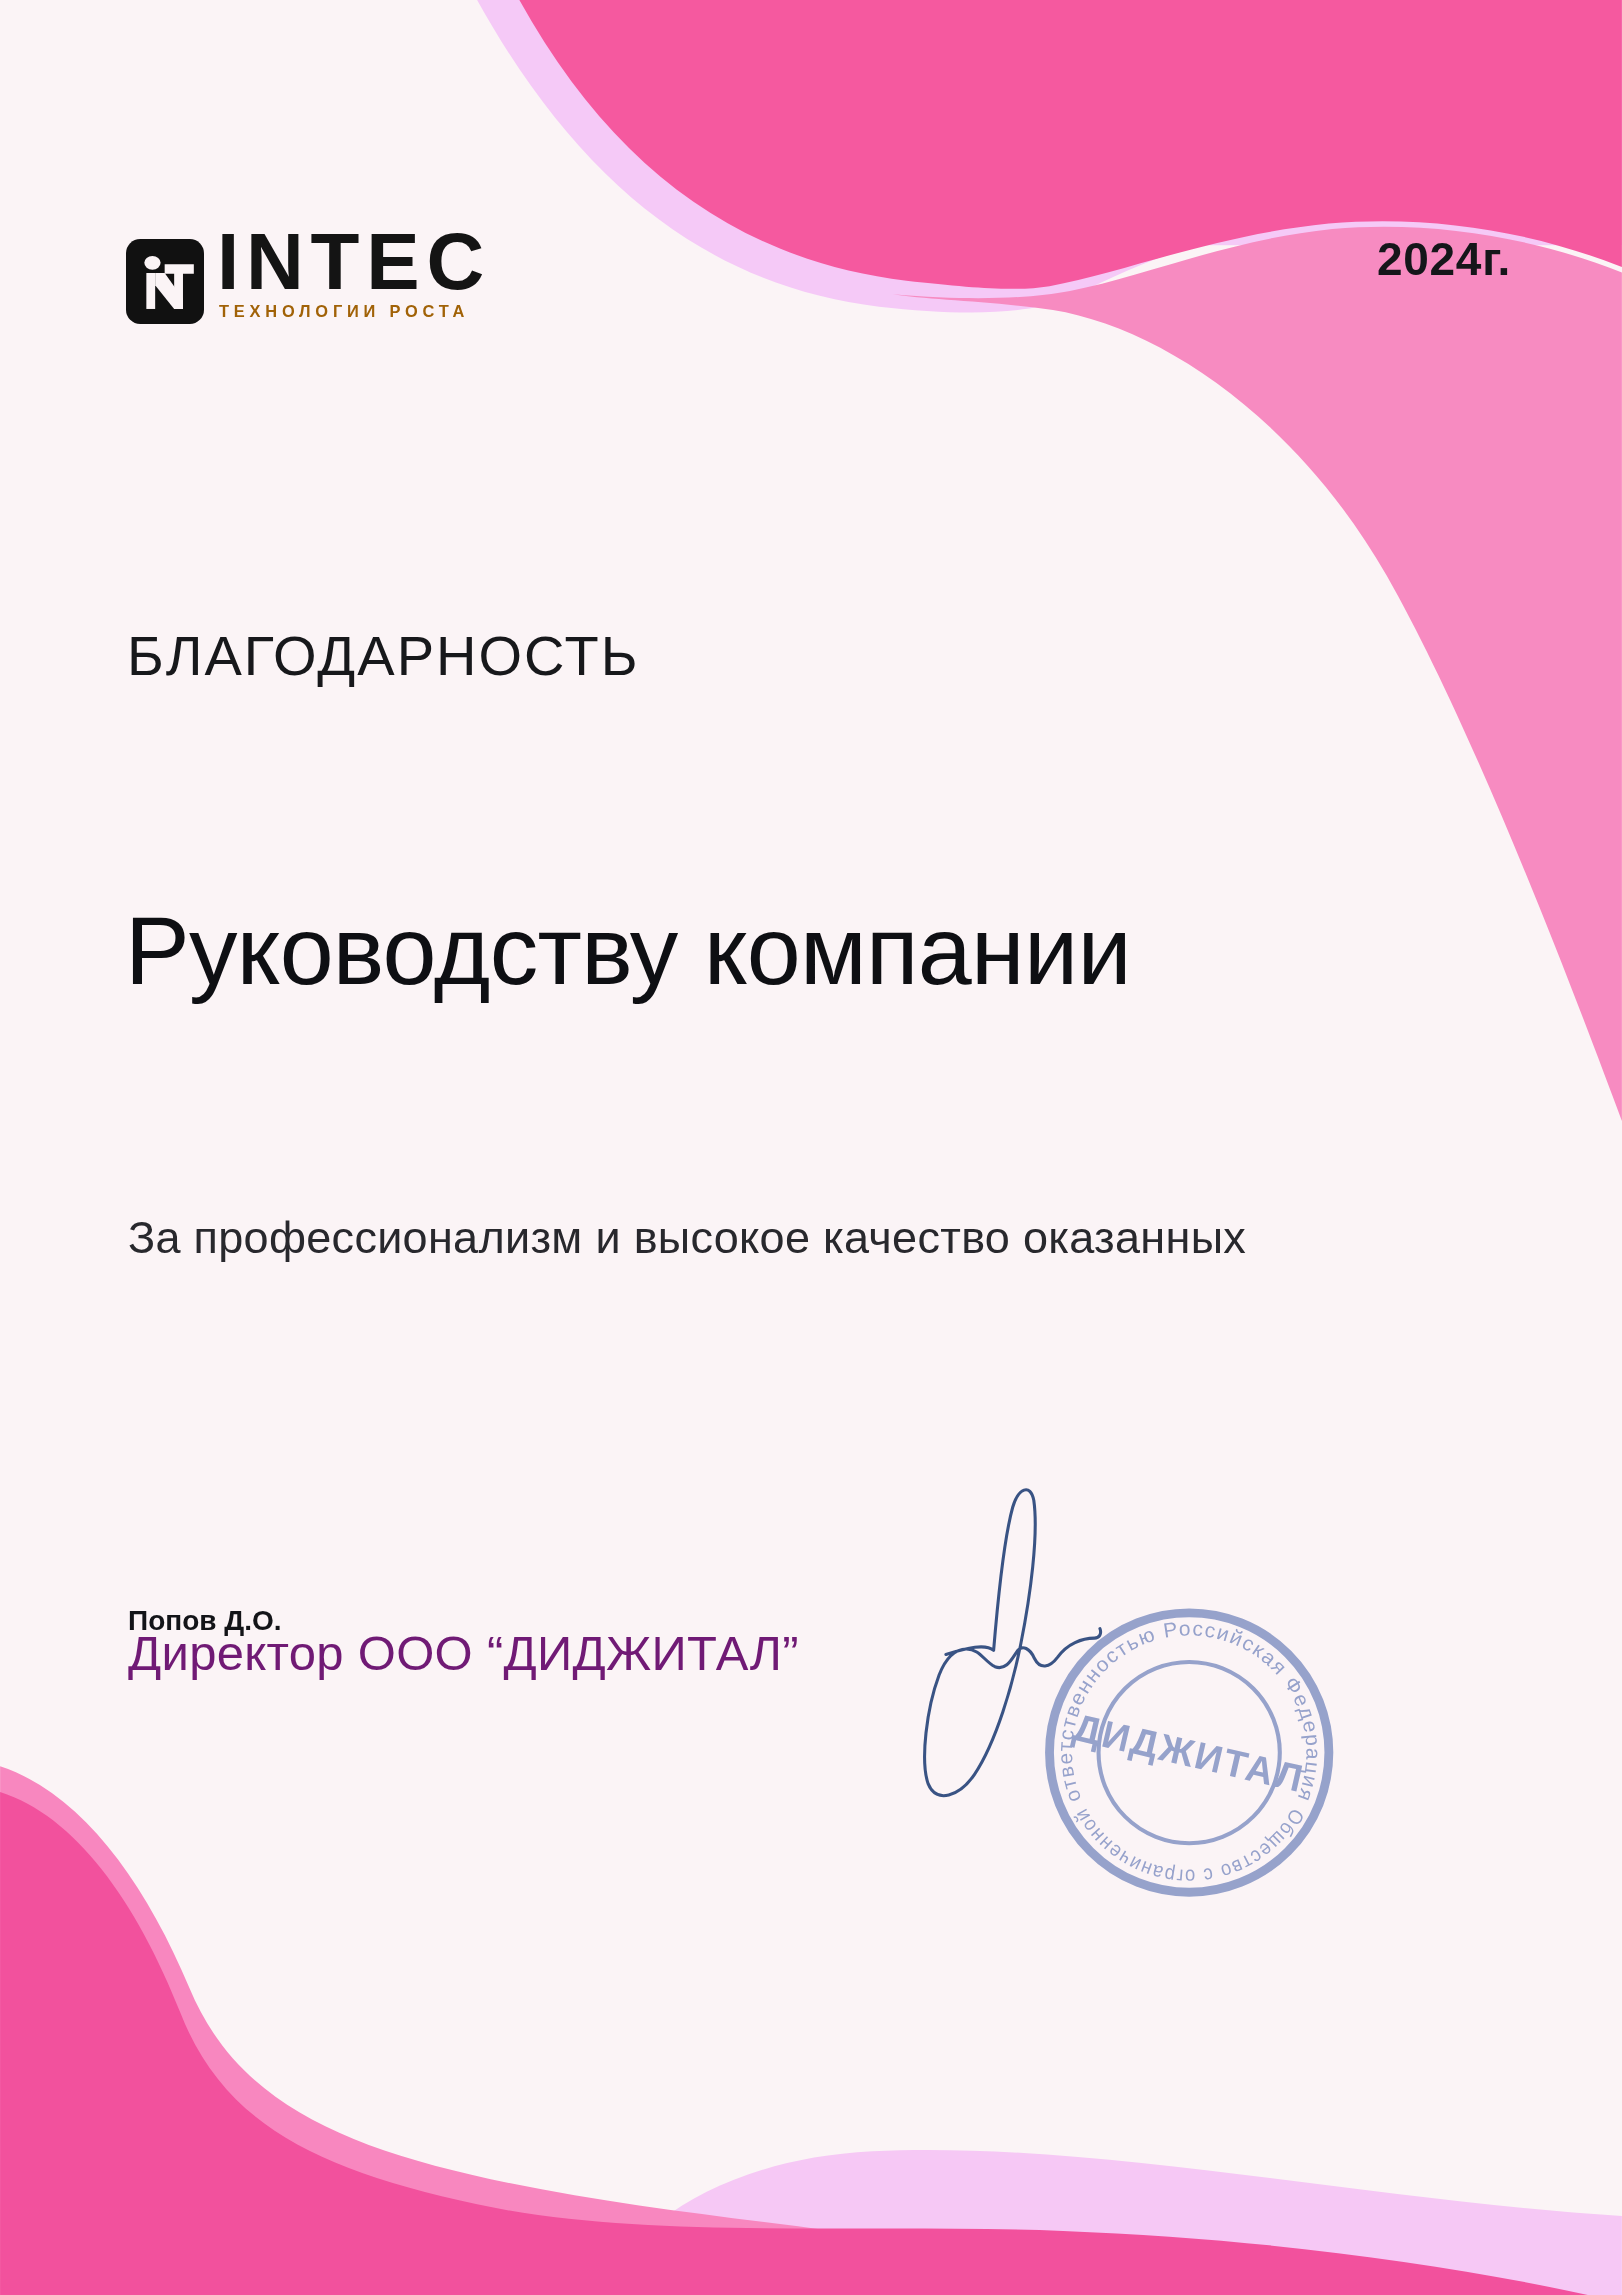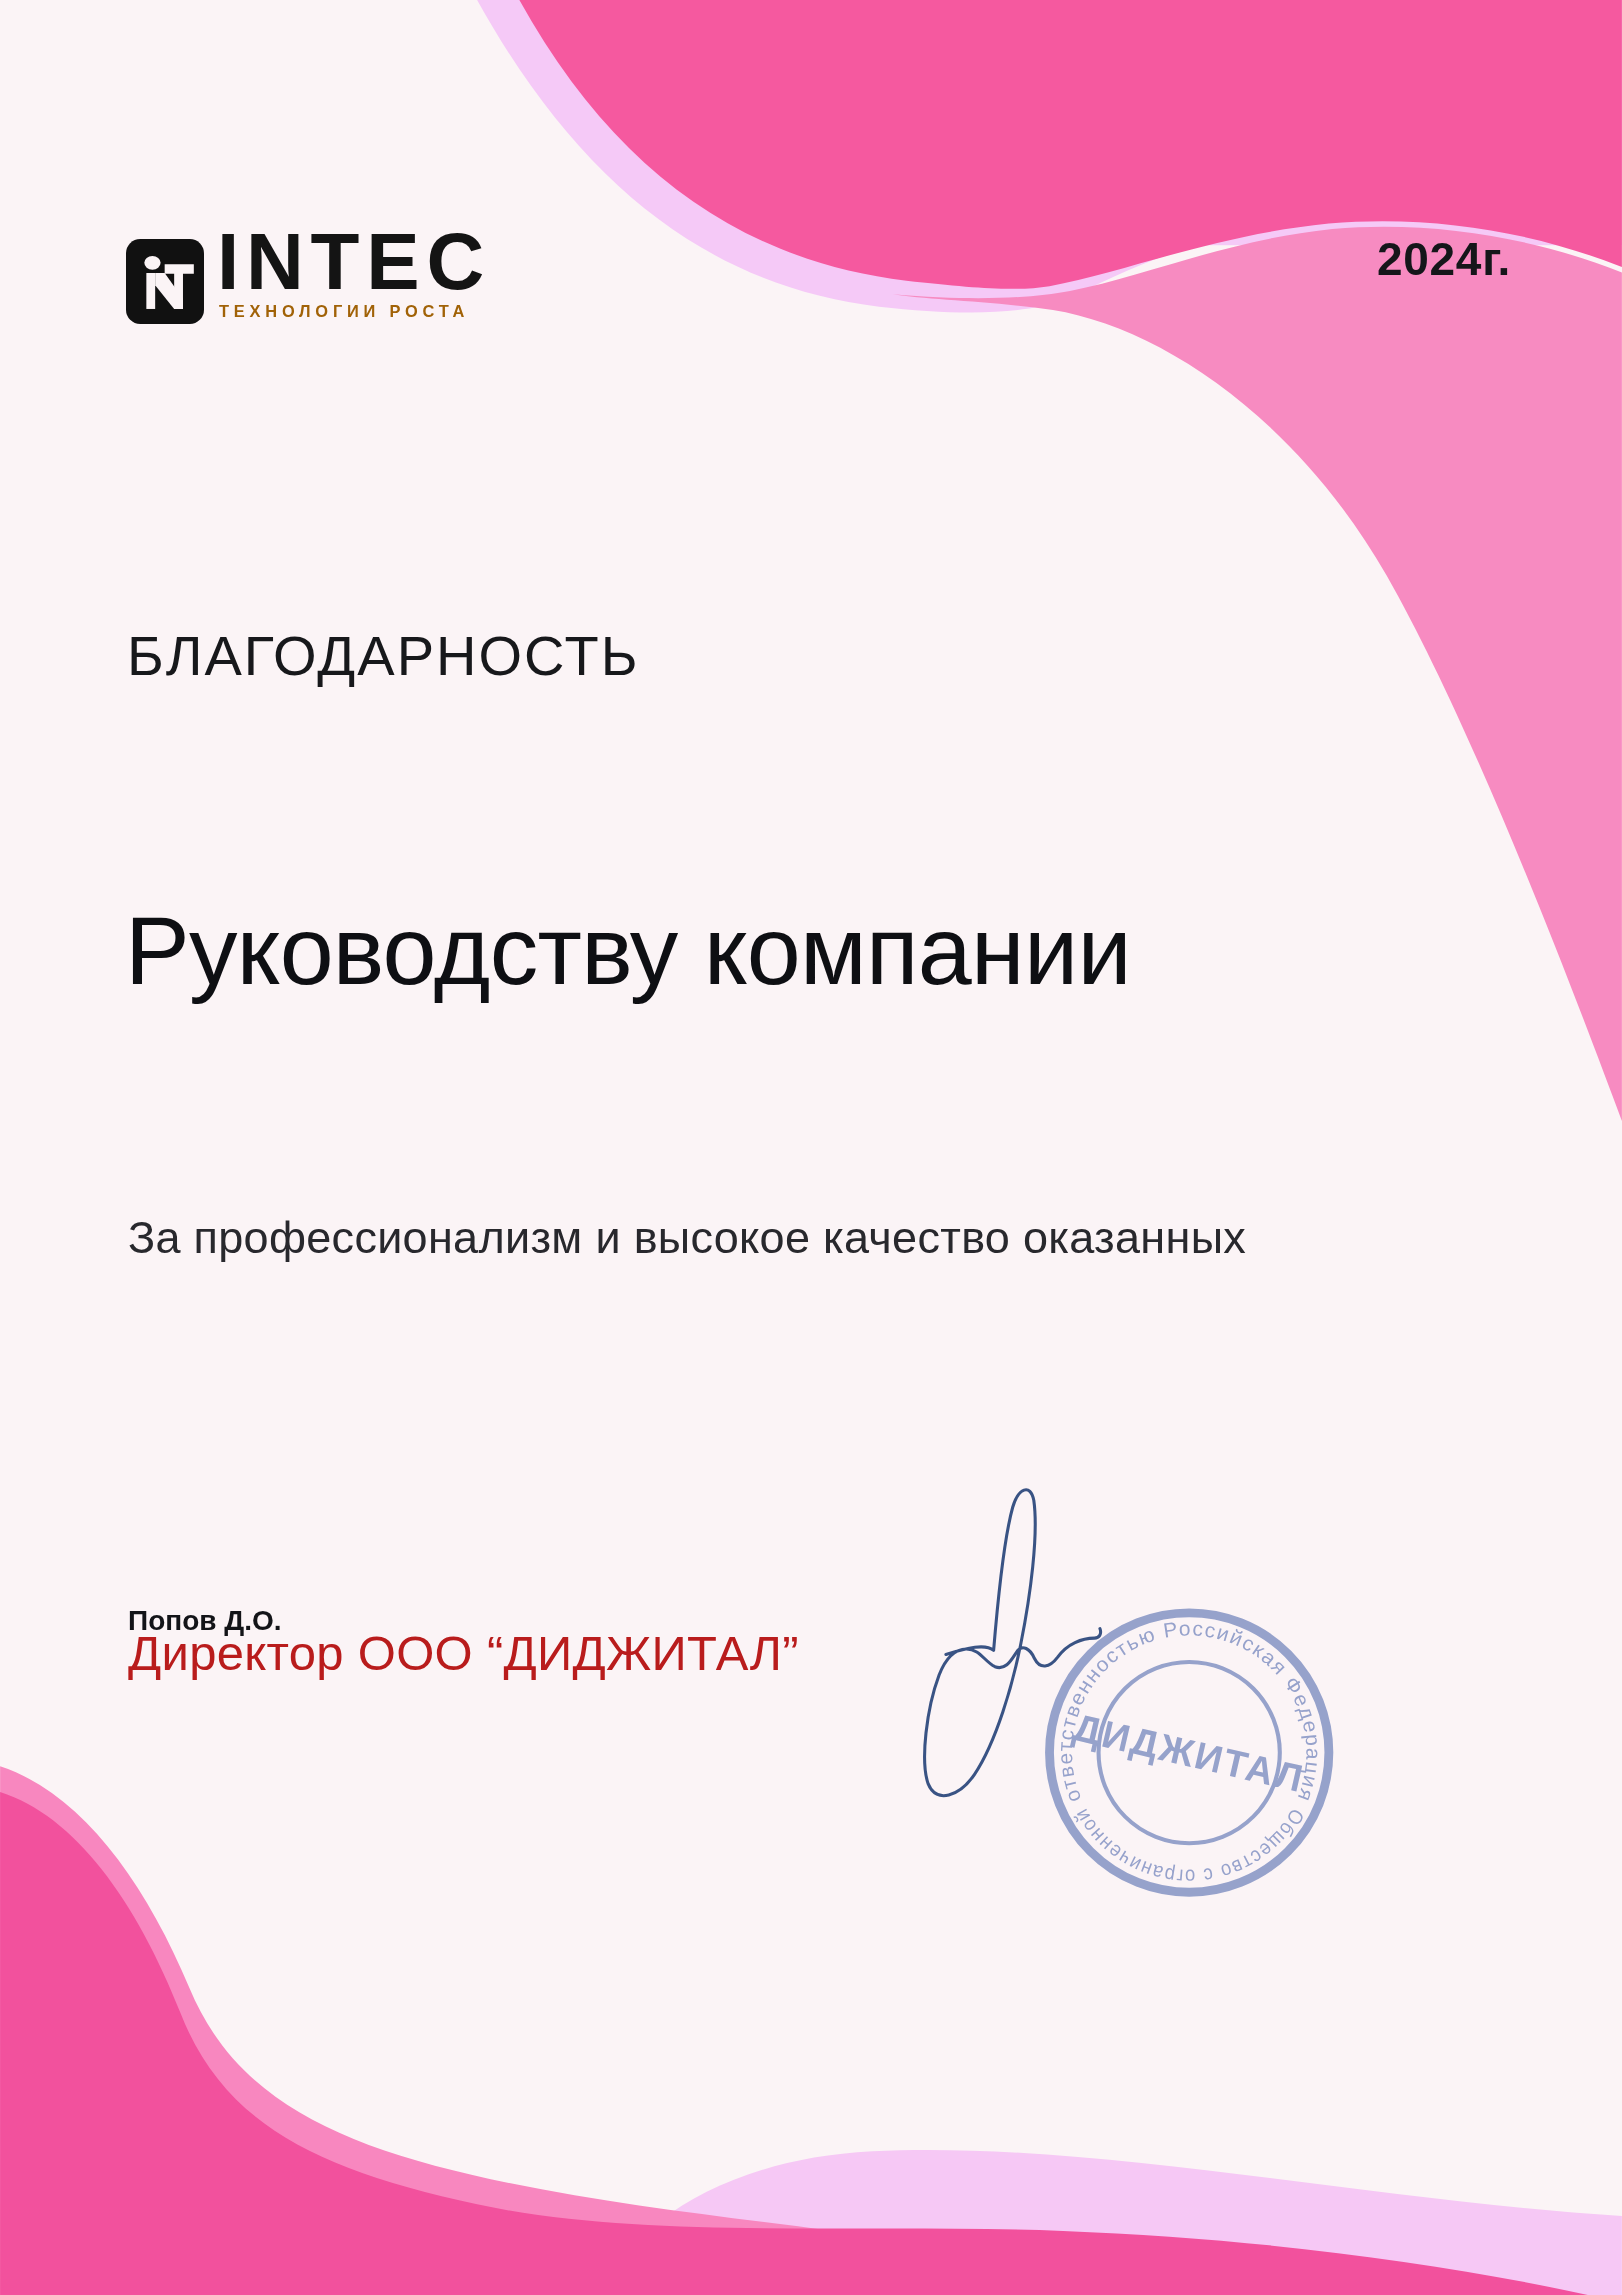--- a/index.html
+++ b/index.html
@@ -15,21 +15,21 @@
 
   .logo-word{left:217px;top:222px;font-size:80px;font-weight:700;letter-spacing:6.8px;color:#141414;line-height:1;}
   .logo-tagline{left:219px;top:303px;font-size:16.4px;font-weight:700;letter-spacing:4.8px;color:#a16207;line-height:1;}
   .year-label{left:1358px;top:236px;font-size:46px;font-weight:700;letter-spacing:0.7px;color:#15161A;line-height:1;margin-left:19px;}
 
   .kicker{left:127px;top:628px;font-size:56px;font-weight:400;letter-spacing:2px;color:#17181B;line-height:1;}
   .title{left:125px;top:891px;font-size:97px;font-weight:400;letter-spacing:-0.7px;color:#0E0F13;line-height:119px;}
   .body-text{left:128px;top:1204px;font-size:45px;font-weight:400;letter-spacing:0.3px;color:#28282D;line-height:68px;}
 
   .signatory-name{left:128px;top:1559px;font-size:28px;font-weight:700;color:#131418;line-height:1;margin-top:48px;}
-  .signatory-role{left:128px;top:1629px;font-size:49px;font-weight:400;letter-spacing:0.3px;color:#b91c1c;line-height:1;}
+  .signatory-role{left:128px;top:1629px;font-size:49px;font-weight:400;letter-spacing:0.3px;color:#701a75;line-height:1;}
 
   .logo-mark{left:126px;top:239px;width:78px;height:85px;}
 
   .stamp-ring-text{font-family:"Liberation Sans",sans-serif;font-size:30px;letter-spacing:2px;font-weight:400;}
   .stamp-center{font-family:"Liberation Sans",sans-serif;font-size:56px;font-weight:700;letter-spacing:3px;}
 </style>
 </head>
 <body>
 
 <div class="page">

